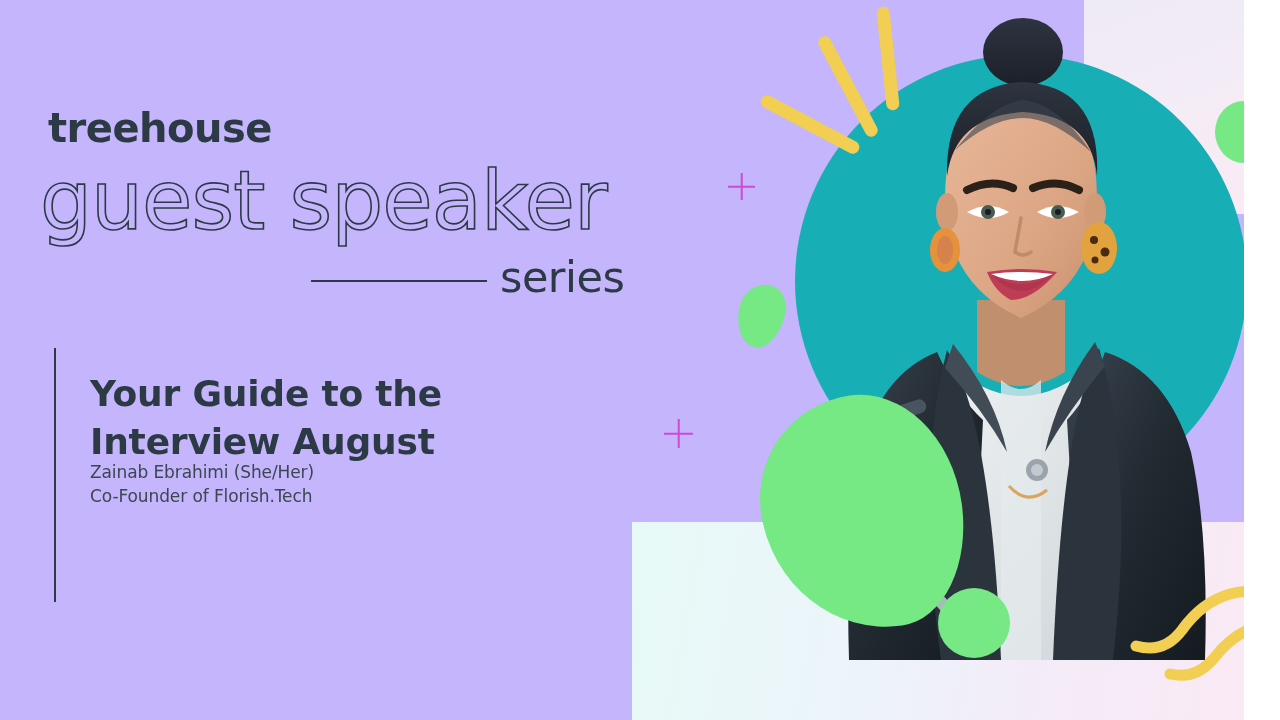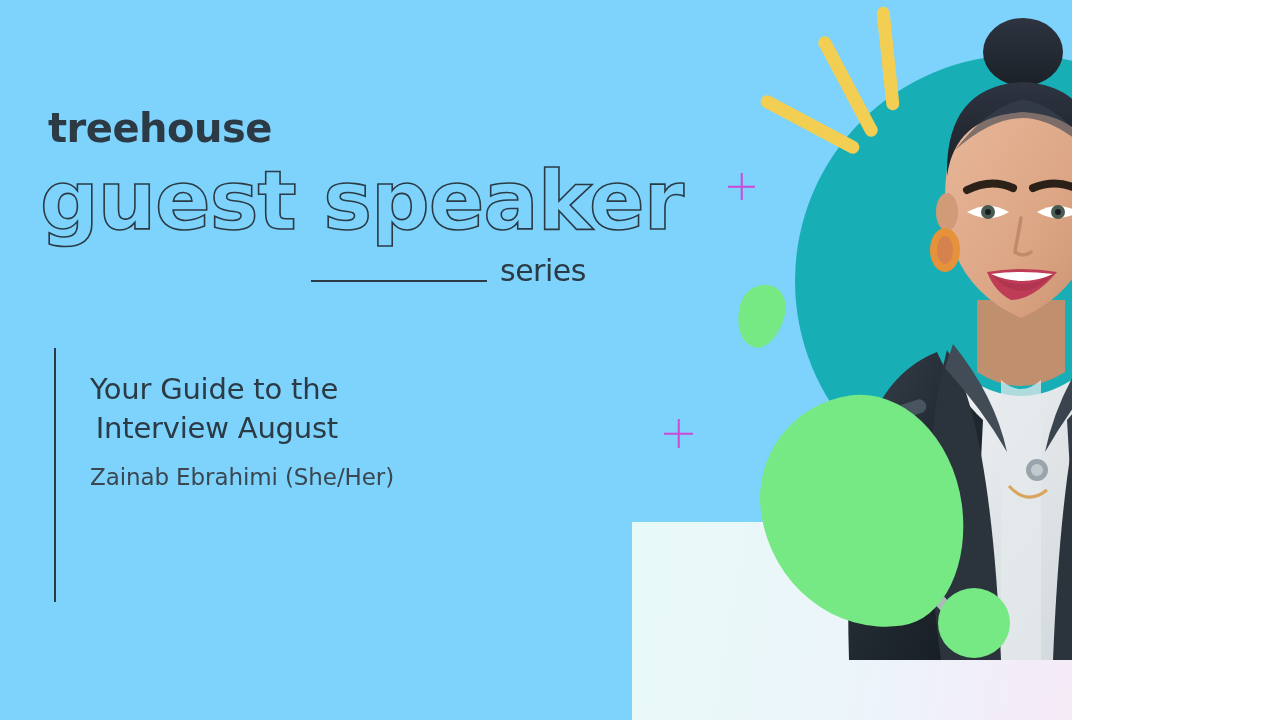--- a/index.html
+++ b/index.html
@@ -7,24 +7,24 @@
     margin: 0;
     padding: 0;
     background: #ffffff;
   }
   body {
     font-family: "DejaVu Sans", "Liberation Sans", sans-serif;
   }
 
   #stage {
     position: relative;
-    width: 1072px;
+    width: 1244px;
     height: 720px;
     overflow: hidden;
-    background: #7dd3fc;
+    background: #c4b5fd;
   }
 
   
   .panel-topright {
     position: absolute;
     left: 1084px;
     top: 0px;
     width: 196px;
     height: 214px;
     background: linear-gradient(160deg, #eeeaf6 0%, #f3ecf6 45%, #fbeaf4 100%);
@@ -128,75 +128,74 @@
     color: #2B3A44;
     line-height: 1;
     white-space: nowrap;
   }
 
   .headline-outline {
     position: absolute;
     left: 40px;
     top: 160px;
     font-size: 82px;
-    font-weight: 700;
+    font-weight: 400;
     letter-spacing: -1px;
     line-height: 1;
     color: transparent;
     -webkit-text-stroke: 1.6px #2B3A44;
     white-space: nowrap;
   }
 
   .series-rule {
     position: absolute;
     left: 311px;
     top: 280px;
     width: 176px;
     height: 2px;
     background: #2B3A44;
   }
   .series-word {
     position: absolute;
     left: 500px;
     top: 256px;
-    font-size: 30px;
+    font-size: 43px;
     font-weight: 500;
     letter-spacing: -0.5px;
     color: #2B3A44;
     line-height: 1;
     white-space: nowrap;
   }
 
   .vrule {
     position: absolute;
     left: 54px;
     top: 348px;
     width: 2px;
     height: 254px;
     background: #2B3A44;
   }
 
   .talk-title {
     position: absolute;
     left: 90px;
     top: 370px;
-    font-size: 29px;
-    font-weight: 400;
+    font-size: 36px;
+    font-weight: 700;
     line-height: 1.34;
     color: #2B3A44;
     letter-spacing: -0.2px;
     max-width: 420px;
-    text-align: right;
   }
 
   .speaker-block {
     position: absolute;
     left: 90px;
     top: 461px;
-    font-size: 23px;
+    font-size: 17px;
     font-weight: 400;
     line-height: 1.41;
     color: #3A4750;
     letter-spacing: -0.1px;
   }
 
   .datetime {
     position: absolute;
     left: 90px;
     top: 539px;
@@ -336,16 +335,17 @@
 
   <div class="vrule"></div>
 
   <div class="talk-title">
     <div>Your Guide to the</div>
     <div>Interview August</div>
   </div>
 
   <div class="speaker-block">
     <div>Zainab Ebrahimi (She/Her)</div>
+    <div>Co-Founder of Florish.Tech</div>
   </div>
 
 
 </div>
 
 </body></html>

